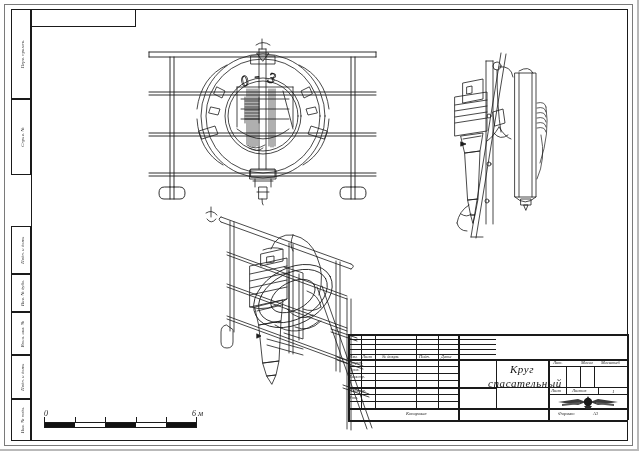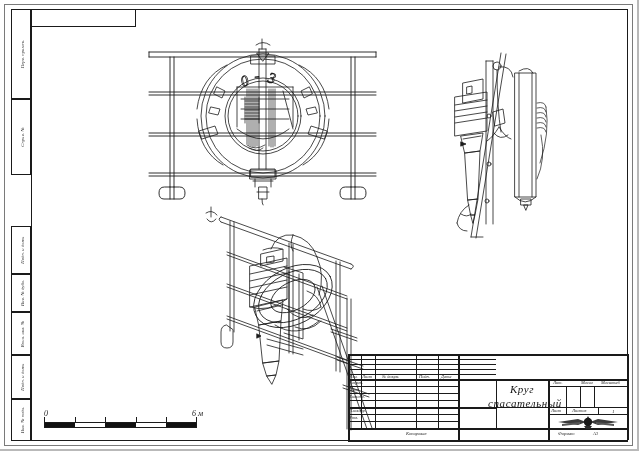--- a/index.html
+++ b/index.html
@@ -126,21 +126,21 @@
     position: absolute;
     top: 0;
     width: 0.8px; height: 6px;
     background: #1a1a1a;
   }
 
   
   .title-block {
     position: absolute;
     left: 348px;
-    top: 354px;
+    top: 334px;
     width: 280px;
     height: 90px;
     box-sizing: border-box;
   }
   .tb-line {
     position: absolute;
     background: #1a1a1a;
   }
   .tb-h { height: 0.9px; }
   .tb-v { width: 0.9px; }

